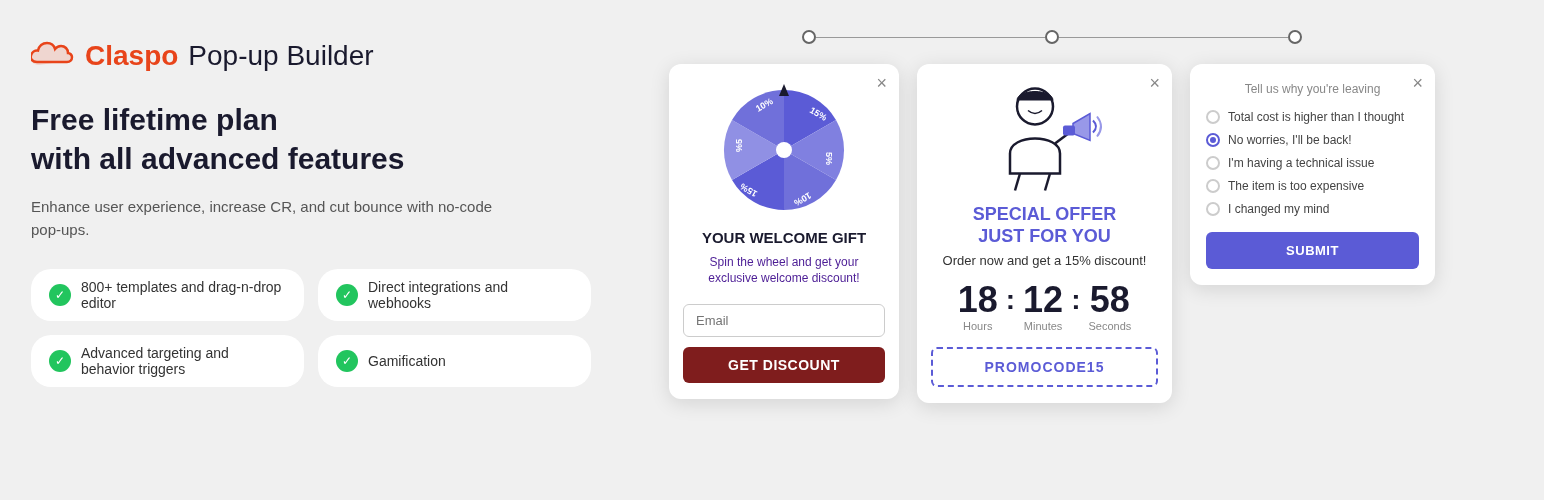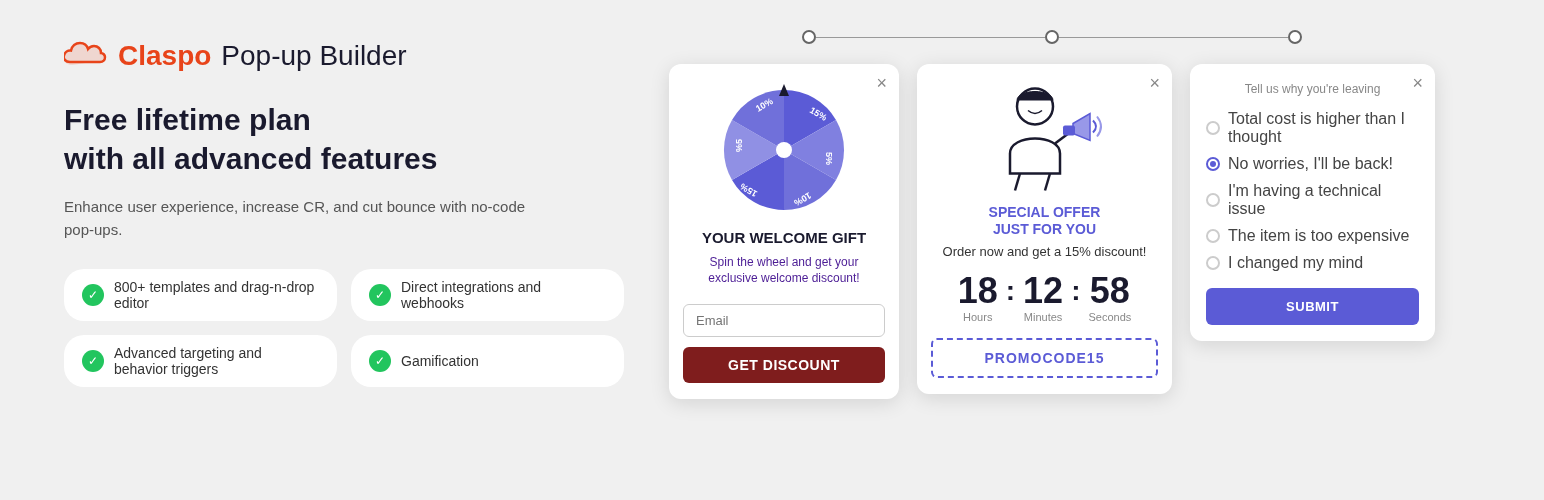--- a/index.html
+++ b/index.html
@@ -10,21 +10,21 @@
       height: 500px;
       overflow: hidden;
       display: flex;
       align-items: center;
     }
 
     .page-wrapper {
       display: flex;
       width: 100%;
       height: 100%;
-      padding: 30px 64px;
+      padding: 30px 31px;
       align-items: flex-start;
     }
 
     
     .left-section {
       flex: 0 0 560px;
       padding-top: 10px;
     }
 
     .logo-area {
@@ -237,21 +237,21 @@
       padding: 12px 0 8px;
     }
 
     .offer-illustration svg {
       width: 140px;
       height: 120px;
     }
 
     .offer-title {
       text-align: center;
-      font-size: 14px;
+      font-size: 18px;
       font-weight: 700;
       color: #5b5bd6;
       line-height: 1.2;
       padding: 0 16px 6px;
     }
 
     .offer-subtitle {
       text-align: center;
       font-size: 13px;
       color: #333;
@@ -331,21 +331,21 @@
       display: flex;
       flex-direction: column;
       gap: 9px;
       margin-bottom: 16px;
     }
 
     .radio-item {
       display: flex;
       align-items: center;
       gap: 8px;
-      font-size: 16px;
+      font-size: 12px;
       color: #444;
     }
 
     .radio-circle {
       width: 14px;
       height: 14px;
       border-radius: 50%;
       border: 2px solid #ccc;
       flex-shrink: 0;
       display: flex;

